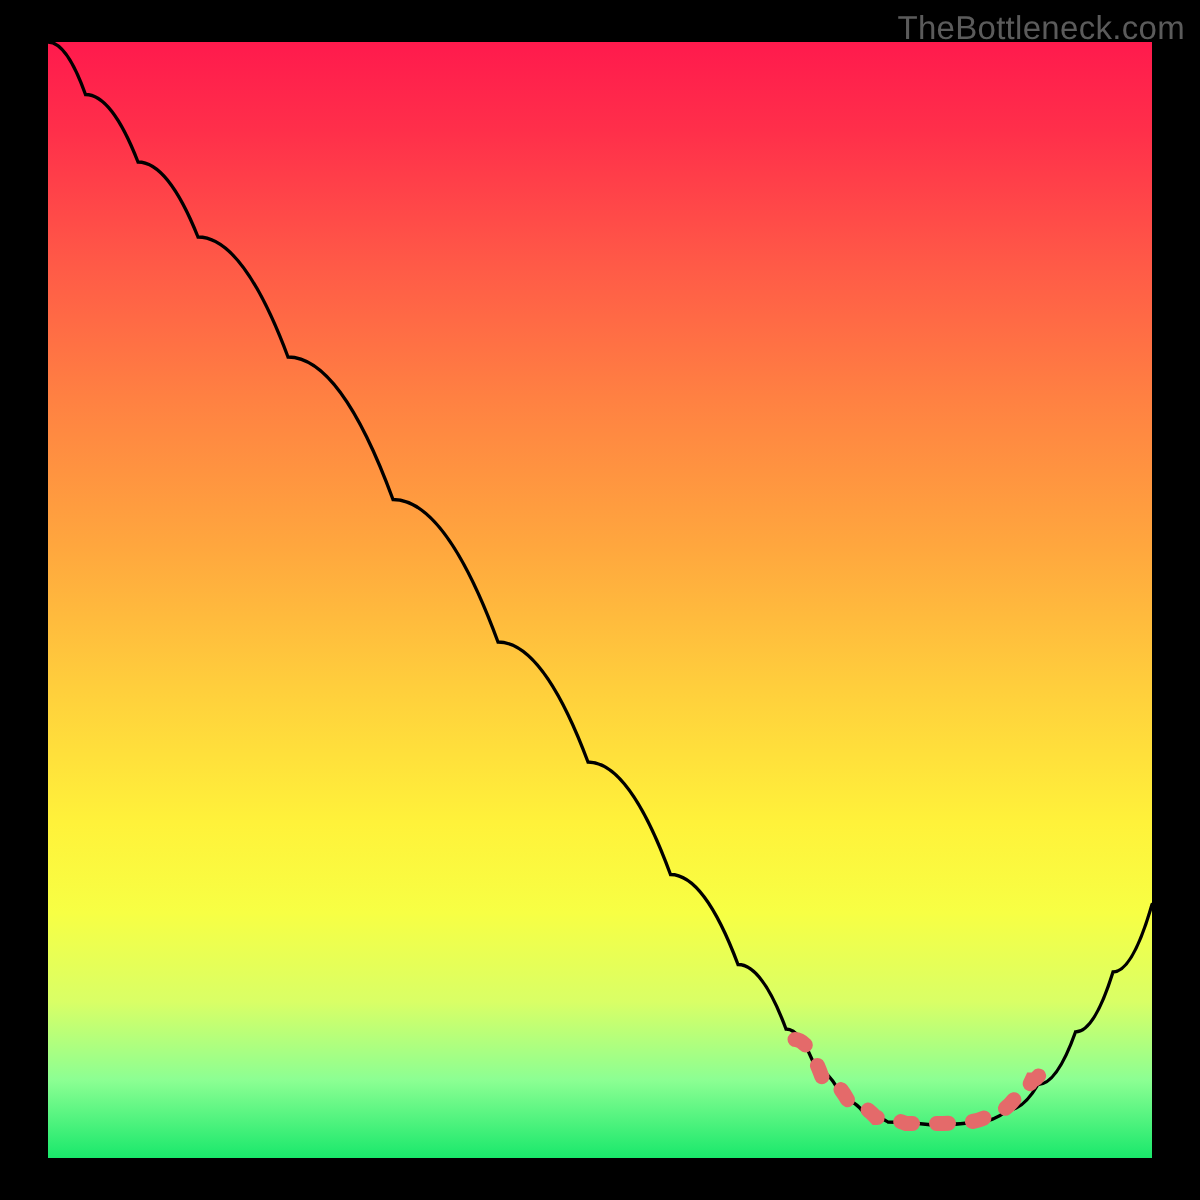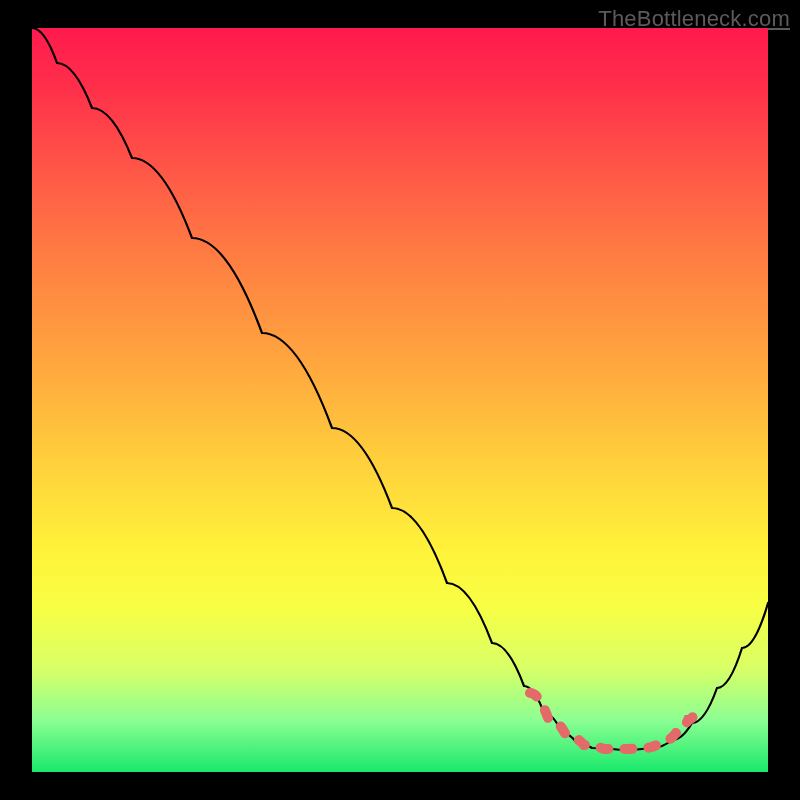--- a/index.html
+++ b/index.html
@@ -39,21 +39,20 @@
   }
   .watermark {
     position: absolute;
     top: 6px;
     right: 10px;
     font-family: Arial, Helvetica, sans-serif;
     font-size: 22px;
     color: #5b5b5b;
     font-weight: 500;
     letter-spacing: 0.2px;
-    text-decoration: underline;
   }
   svg.curve {
     position: absolute;
     left: 0;
     top: 0;
     width: 736px;
     height: 744px;
   }
 </style>
 </head>

